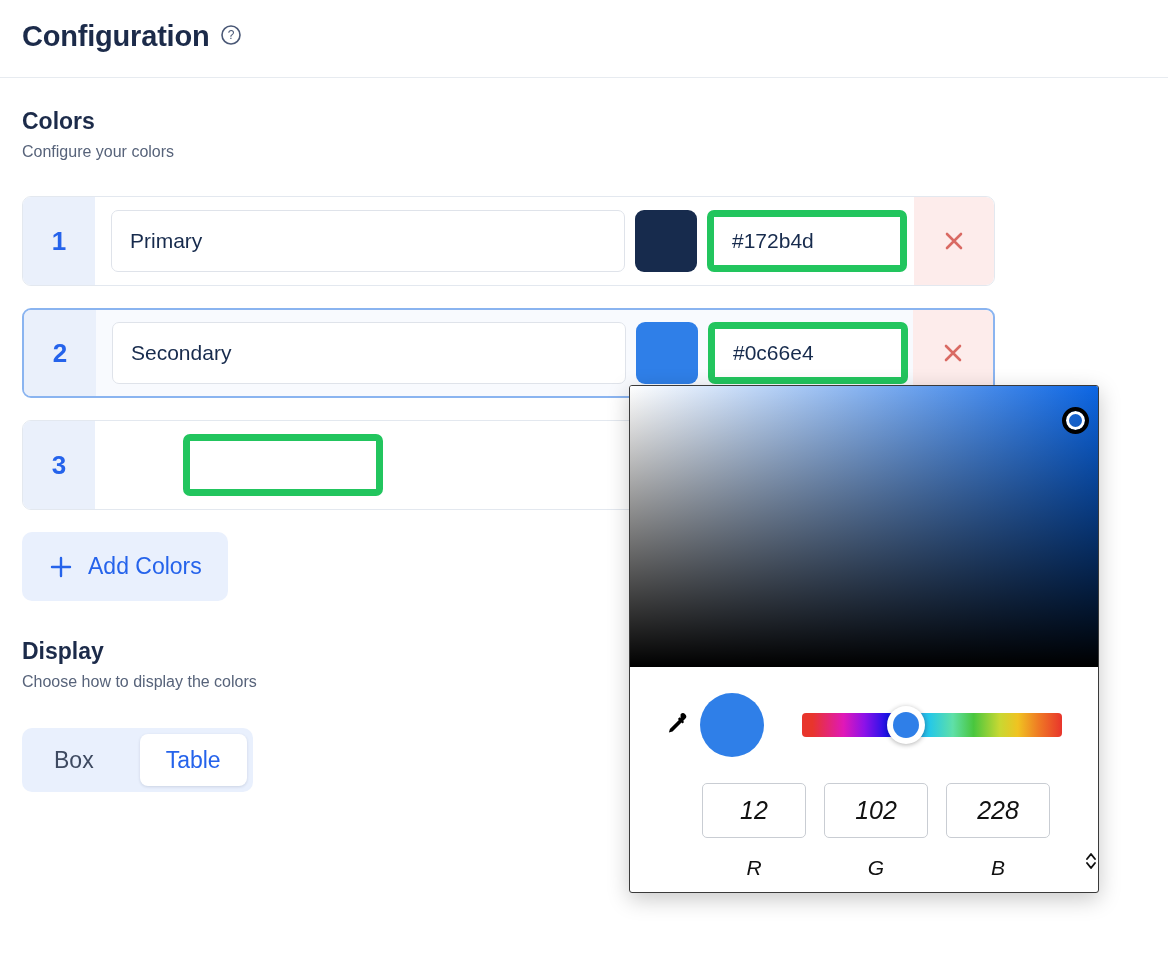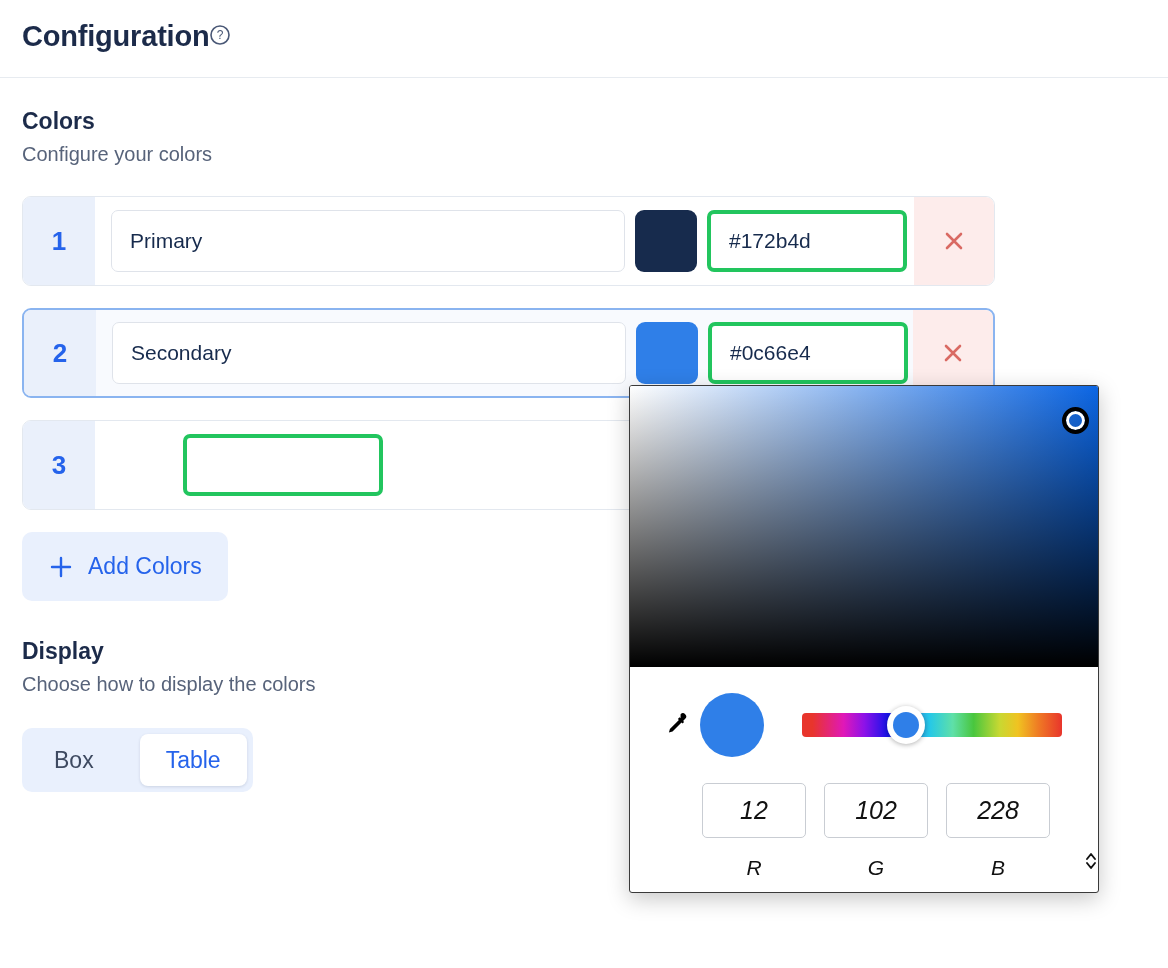--- a/index.html
+++ b/index.html
@@ -48,38 +48,38 @@
     height: 78px;
     border-bottom: 1px solid #e7ebf0;
     background: #ffffff;
   }
   .header-inner {
     position: absolute;
     left: 22px;
     top: 20px;
     display: flex;
     align-items: center;
-    gap: 0;
+    gap: 11px;
   }
   .page-title {
     font-size: 29px;
     font-weight: bold;
     color: #1c2b4a;
     letter-spacing: -0.2px;
   }
   .help-icon { display: block; }
 
   
   .section-title {
     font-size: 23px;
     font-weight: bold;
     color: #1c2b4a;
   }
   .section-sub {
-    font-size: 20px;
+    font-size: 16px;
     color: #57637a;
     margin-top: 8px;
   }
 
   #colors-section { position: absolute; left: 22px; top: 108px; }
   #display-section { position: absolute; left: 22px; top: 638px; }
 
   
   .rows { position: absolute; left: 22px; top: 196px; }
 
@@ -131,21 +131,21 @@
   }
   .swatch {
     width: 62px;
     height: 62px;
     border-radius: 9px;
     flex: 0 0 62px;
   }
   .hex-input {
     width: 200px;
     height: 62px;
-    border: 4px solid #22c55e;
+    border: 7px solid #22c55e;
     border-radius: 7px;
     background: #ffffff;
     display: flex;
     align-items: center;
     padding: 0 18px;
     font-size: 21px;
     color: #172b4d;
   }
   .delete-btn {
     width: 80px;

